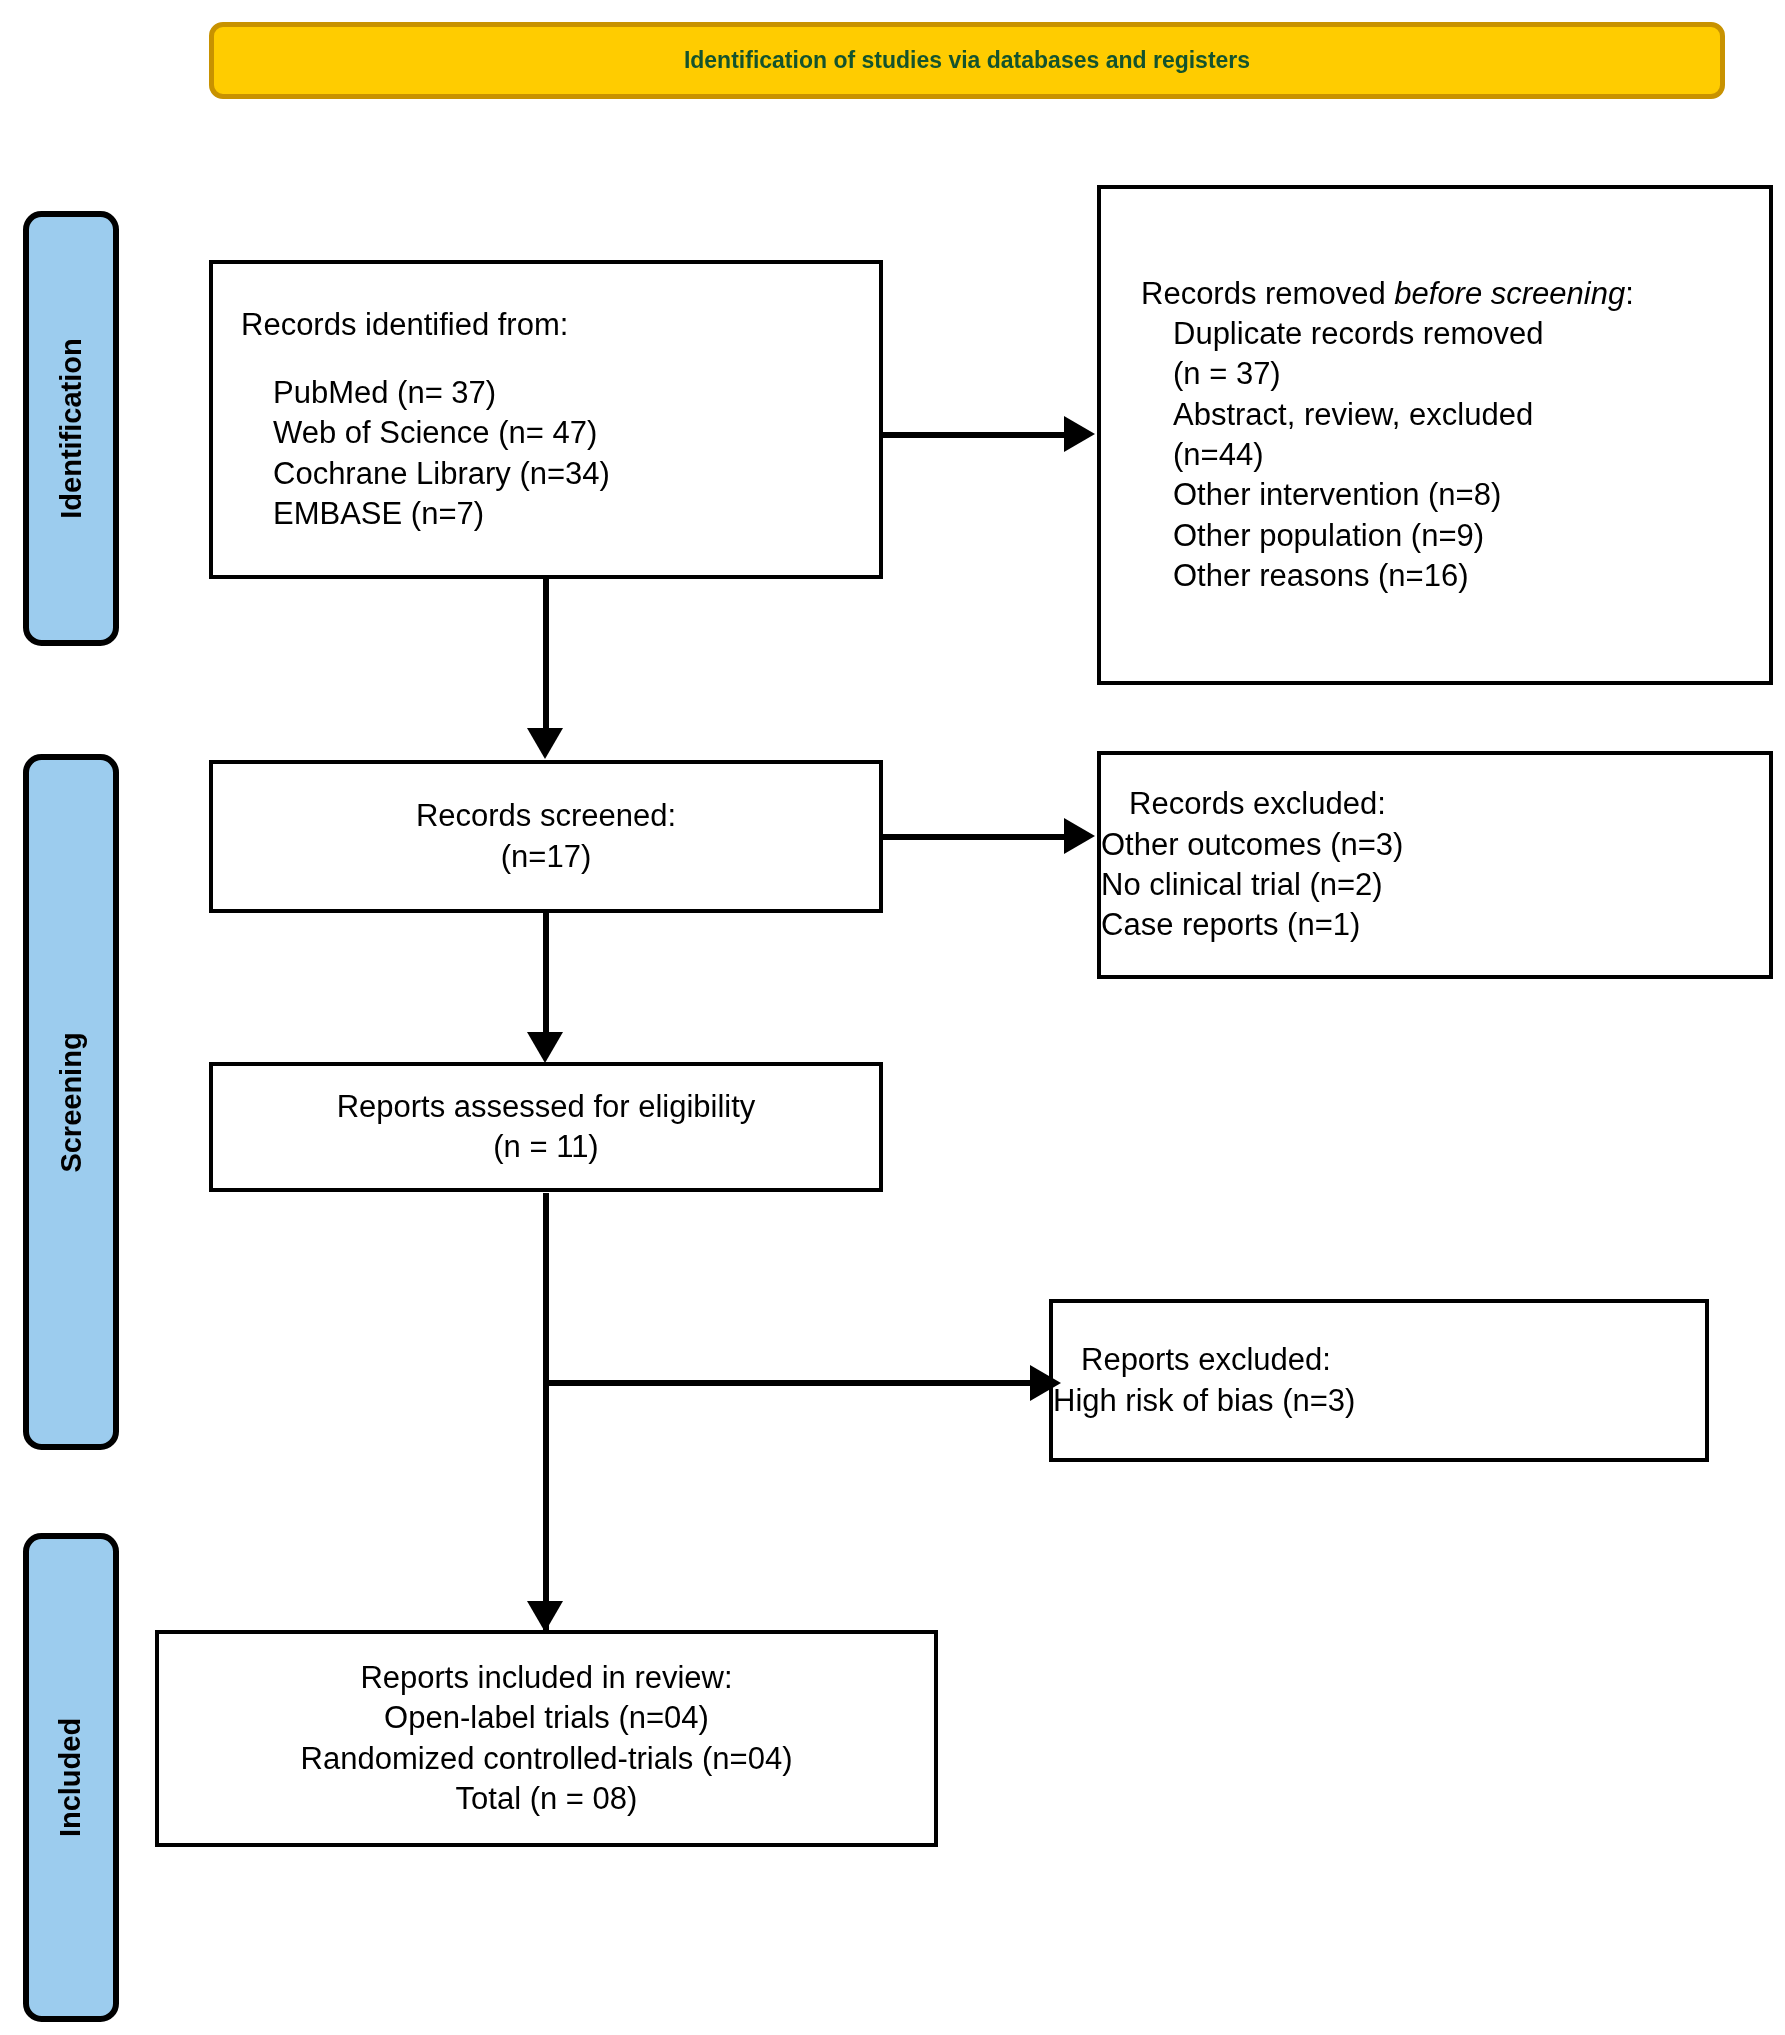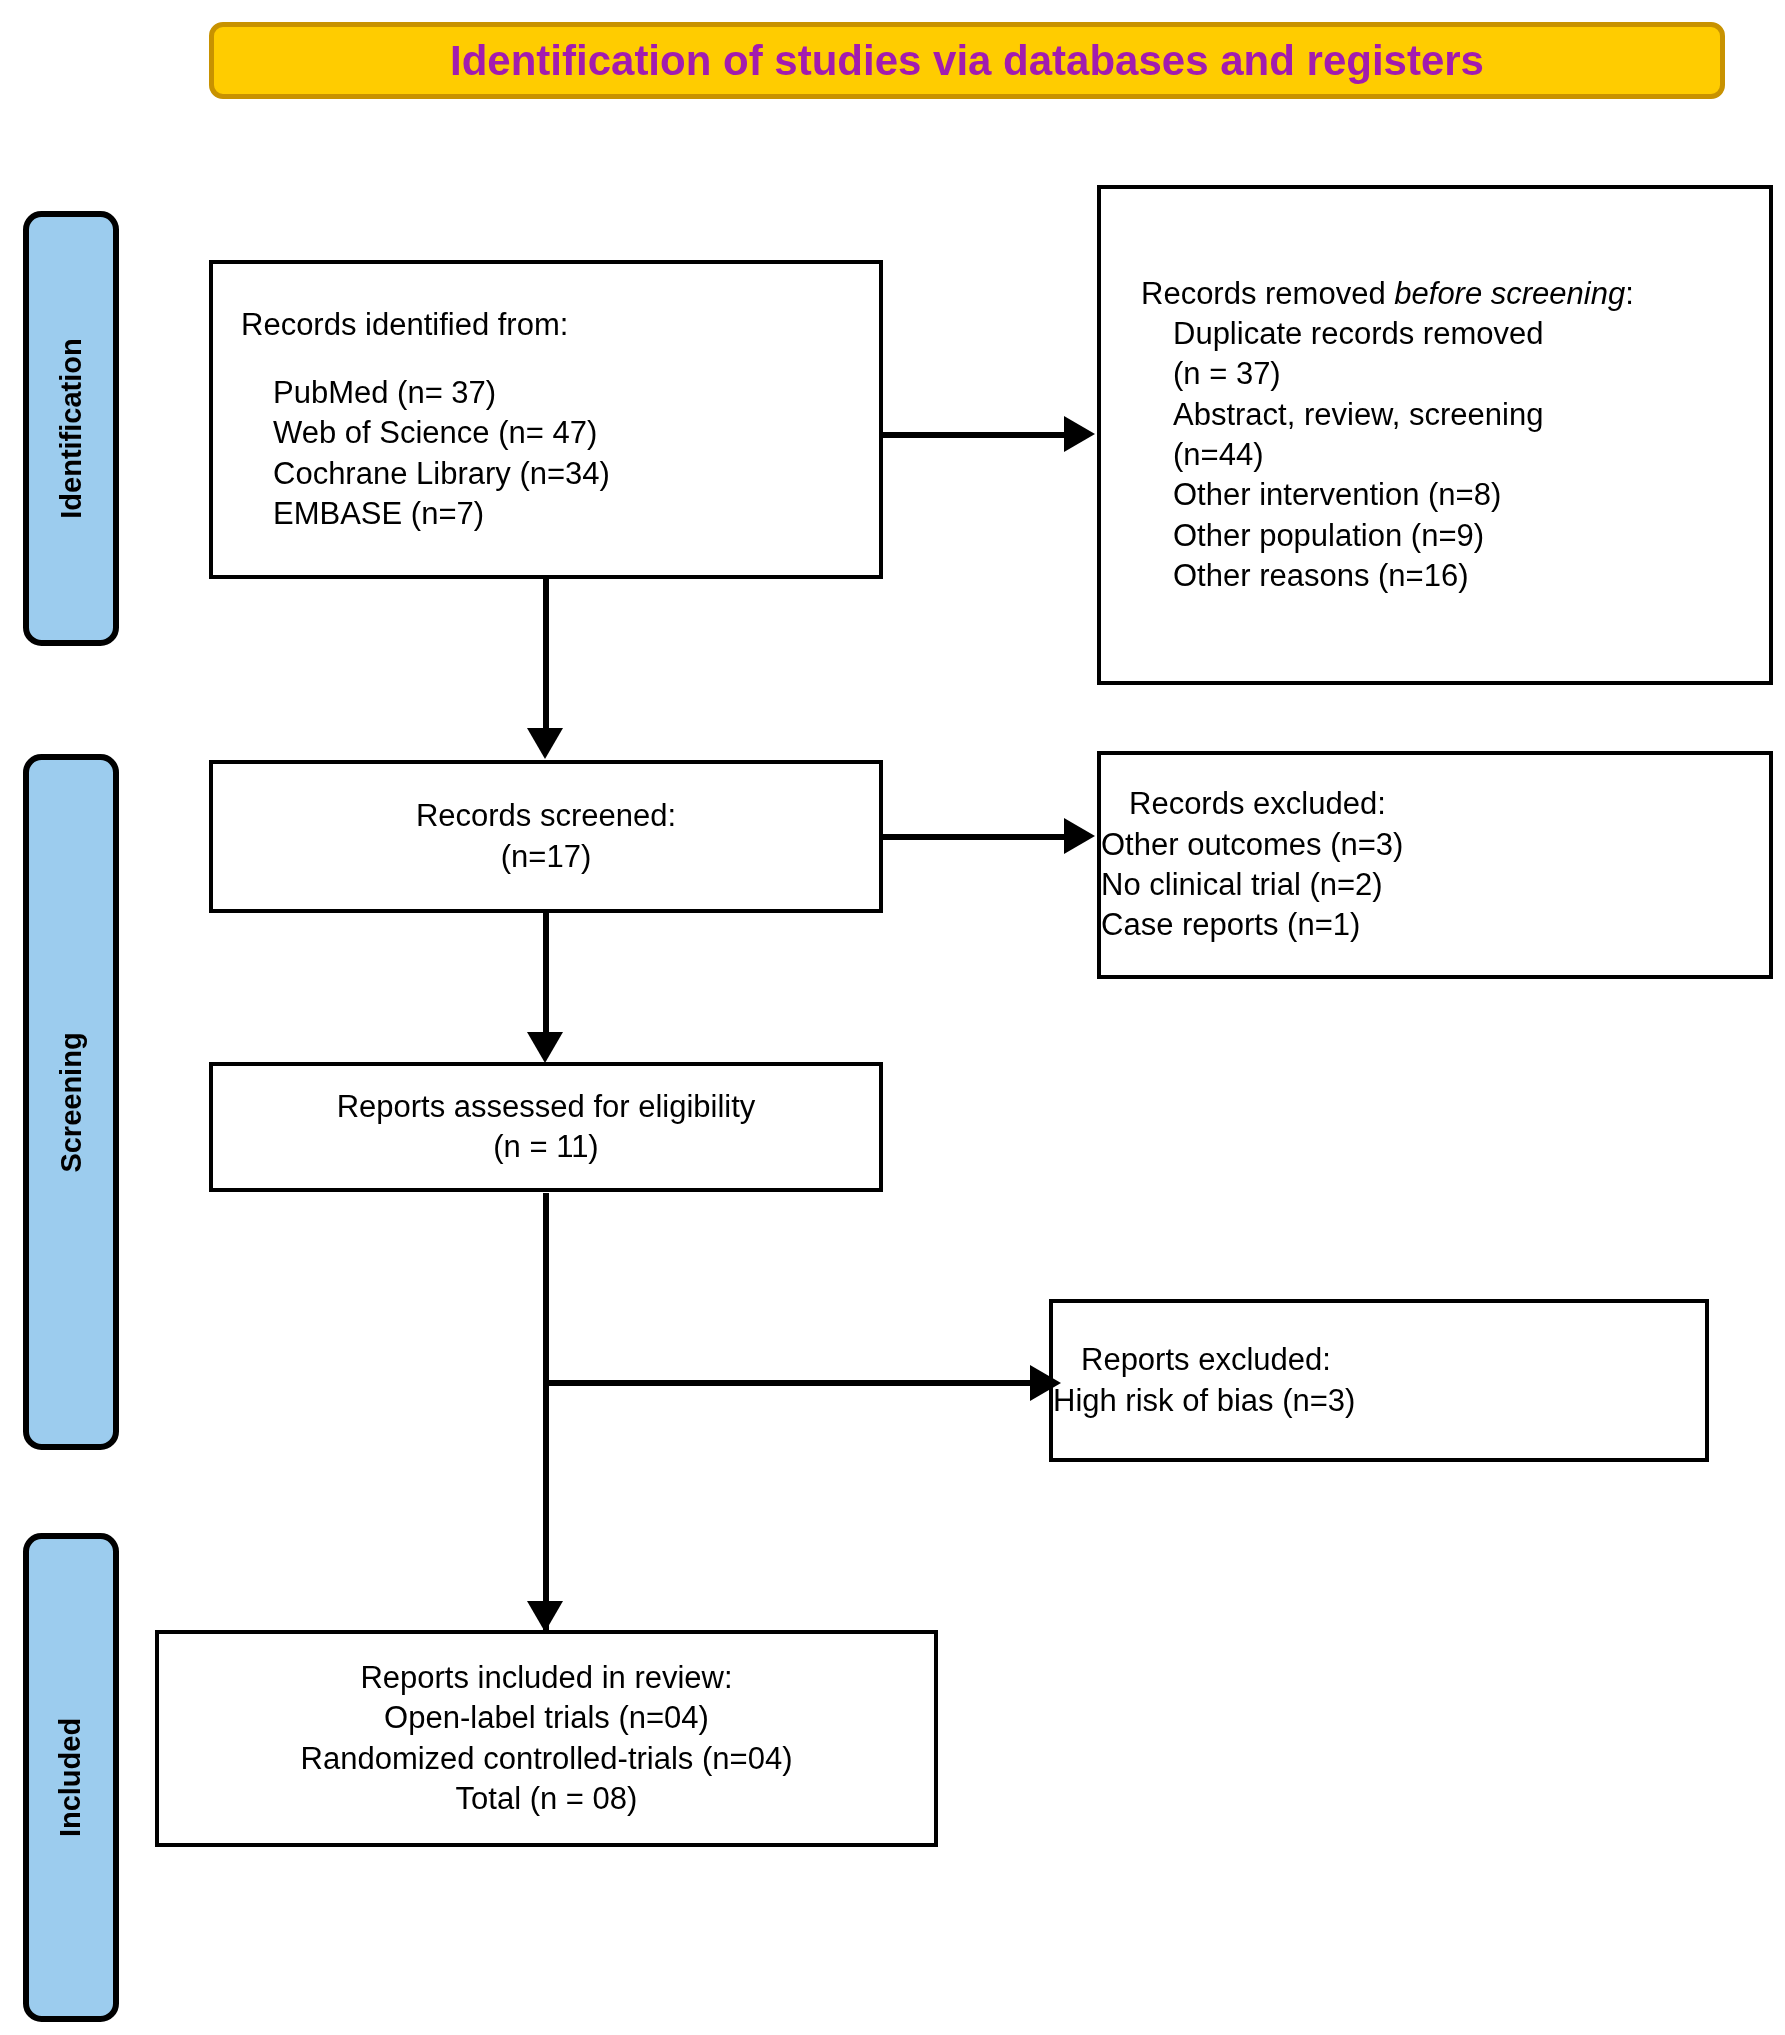--- a/index.html
+++ b/index.html
@@ -27,23 +27,23 @@
     height: 77px;
     background: #FFCC00;
     border: 5.4px solid #C89200;
     border-radius: 14px;
     box-sizing: border-box;
     display: flex;
     align-items: center;
     justify-content: center;
   }
   .banner-title {
-    font-size: 42px;
+    font-size: 23px;
     font-weight: bold;
-    color: #a21caf;
+    color: #14532d;
     letter-spacing: 0px;
     text-align: center;
   }
 
   
   .stage {
     position: absolute;
     left: 23px;
     width: 96px;
     background: #9CCCEE;
@@ -138,21 +138,21 @@
     <div class="box-text indent2" style="margin-top:28px;">PubMed (n= 37)</div>
     <div class="box-text indent2">Web of Science (n= 47)</div>
     <div class="box-text indent2">Cochrane Library (n=34)</div>
     <div class="box-text indent2">EMBASE (n=7)</div>
   </div>
 
   <div class="box" style="left:1097px; top:185px; width:676px; height:500px;padding-left:12px;">
     <div class="box-text pad-left" style="padding-right:22px;"><span>Records removed </span><span class="ital">before screening</span><span>:</span></div>
     <div class="box-text indent2">Duplicate records removed</div>
     <div class="box-text indent2">(n = 37)</div>
-    <div class="box-text indent2">Abstract, review, screening</div>
+    <div class="box-text indent2">Abstract, review, excluded</div>
     <div class="box-text indent2">(n=44)</div>
     <div class="box-text indent2">Other intervention (n=8)</div>
     <div class="box-text indent2">Other population (n=9)</div>
     <div class="box-text indent2">Other reasons (n=16)</div>
   </div>
 
   <div class="box" style="left:209px; top:760px; width:674px; height:153px;">
     <div class="box-text center">Records screened:</div>
     <div class="box-text center">(n=17)</div>
   </div>

